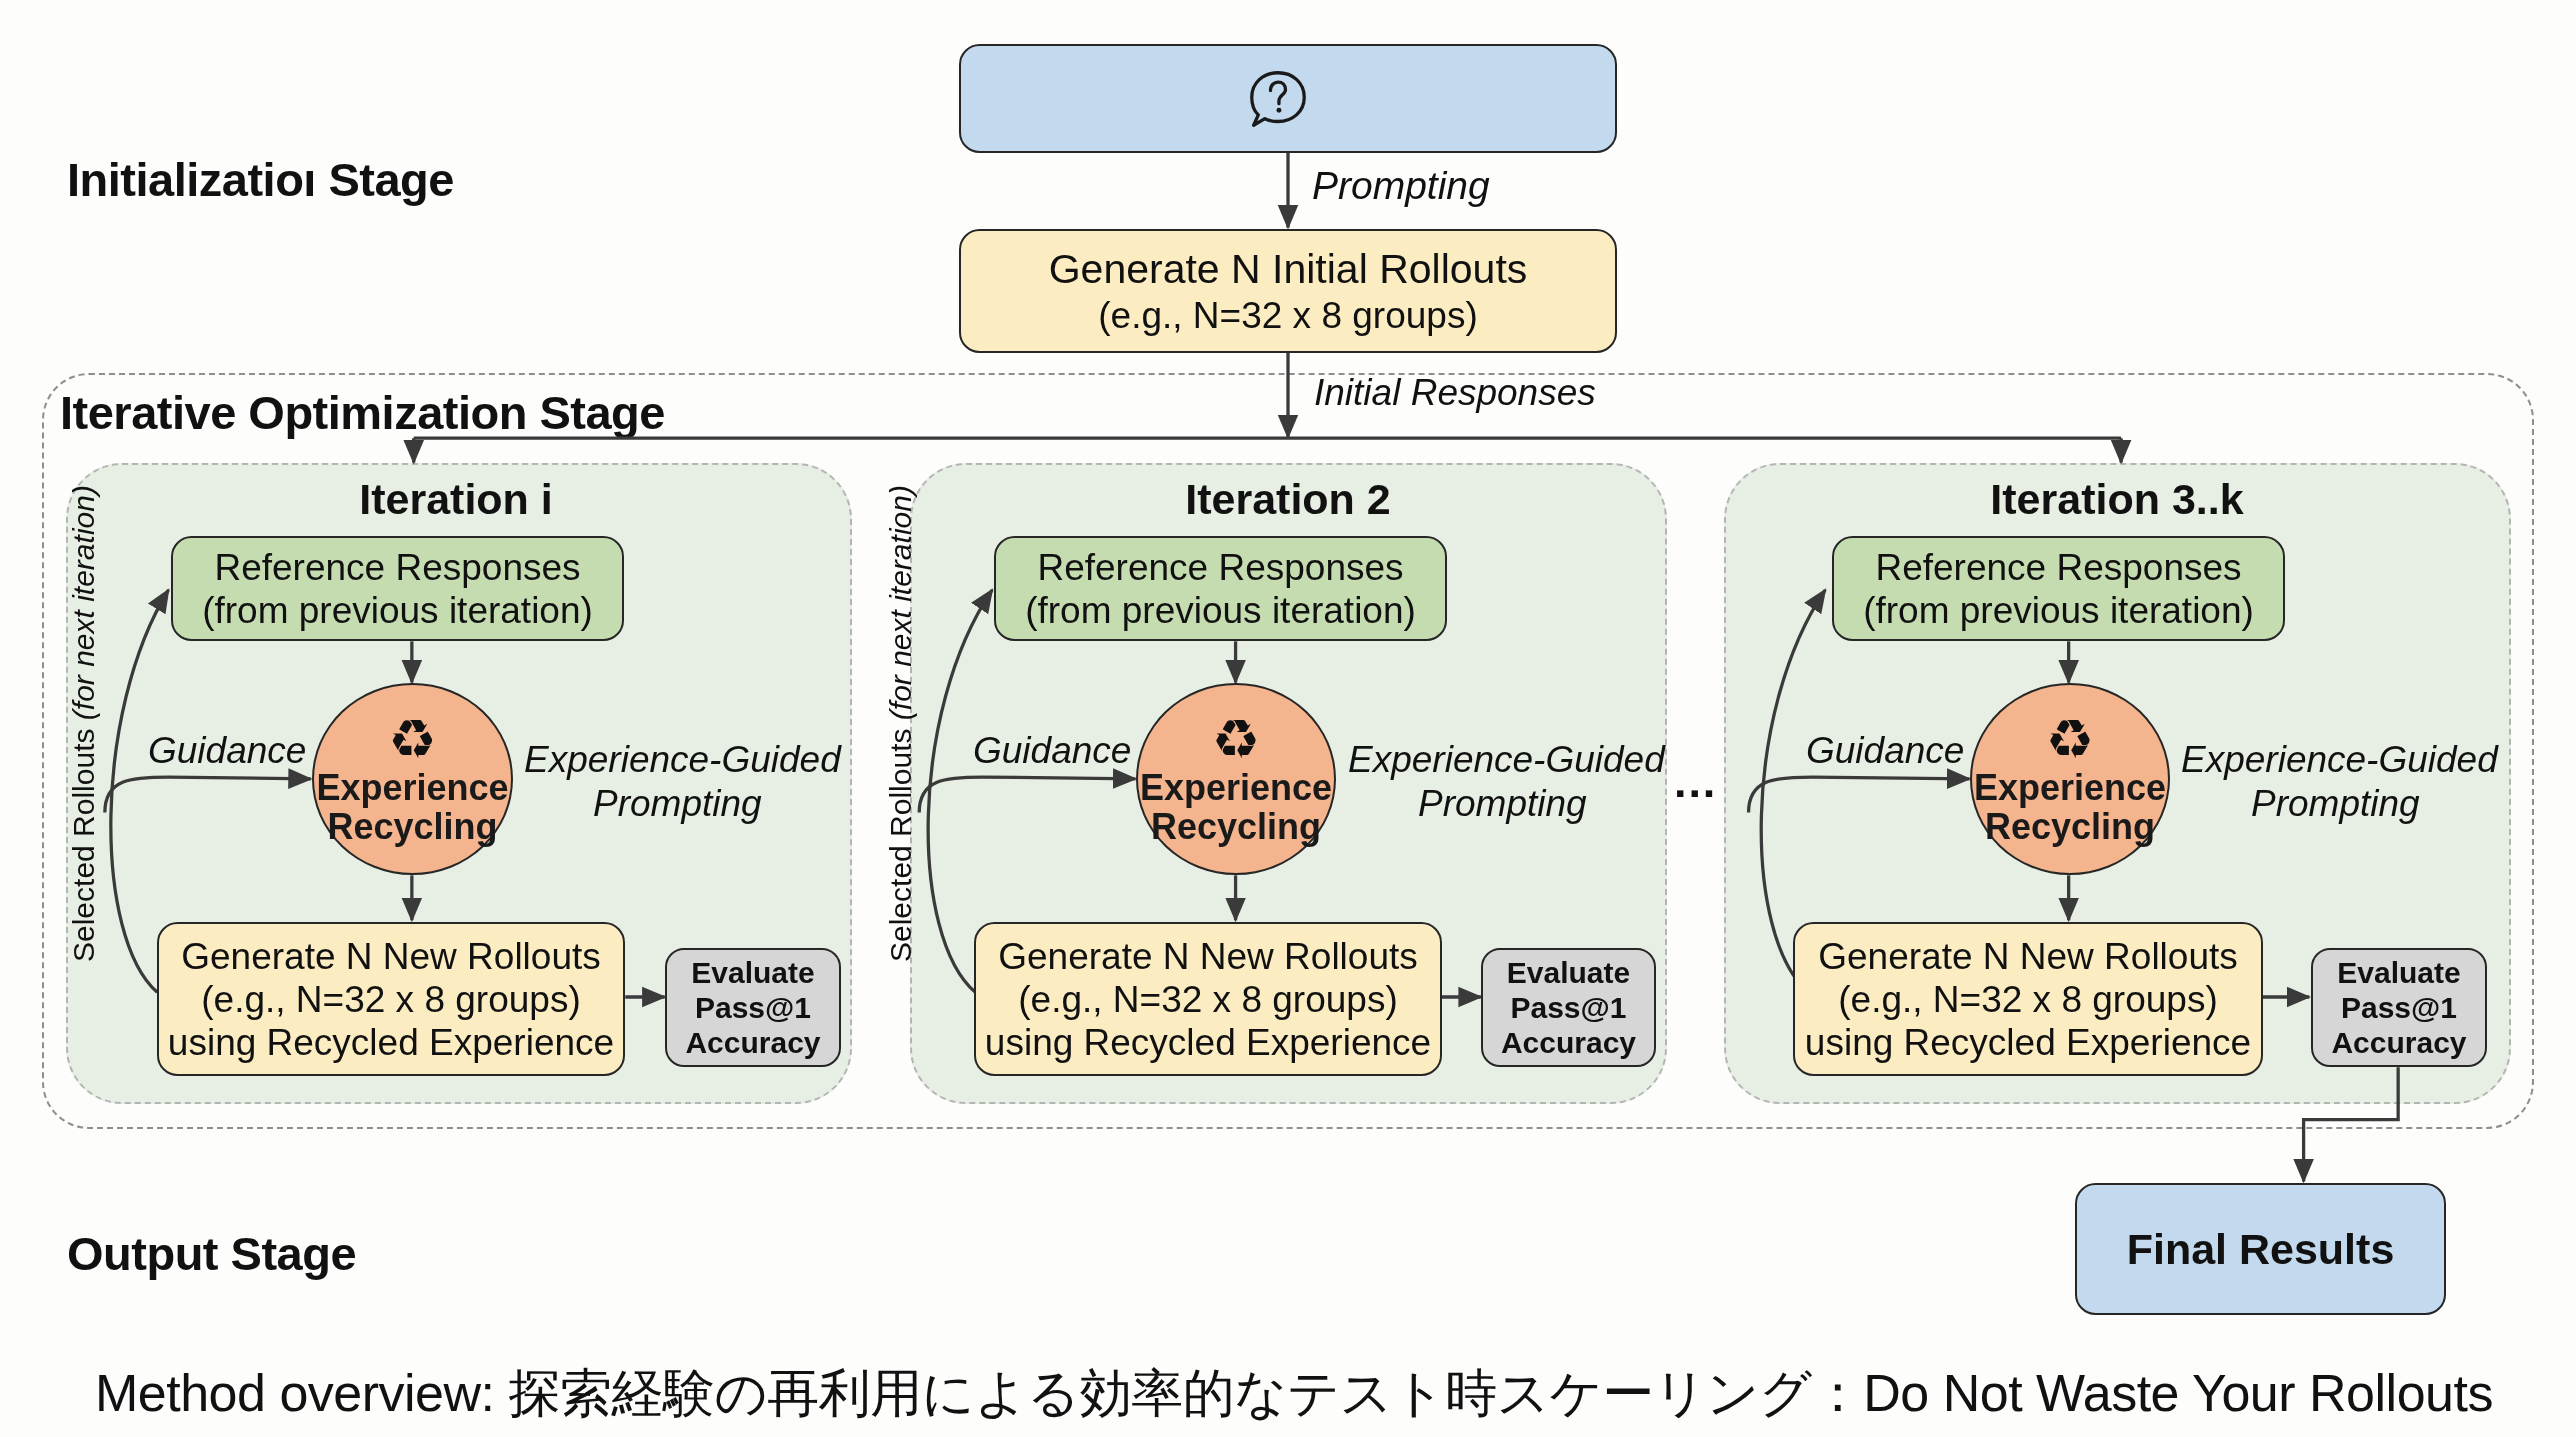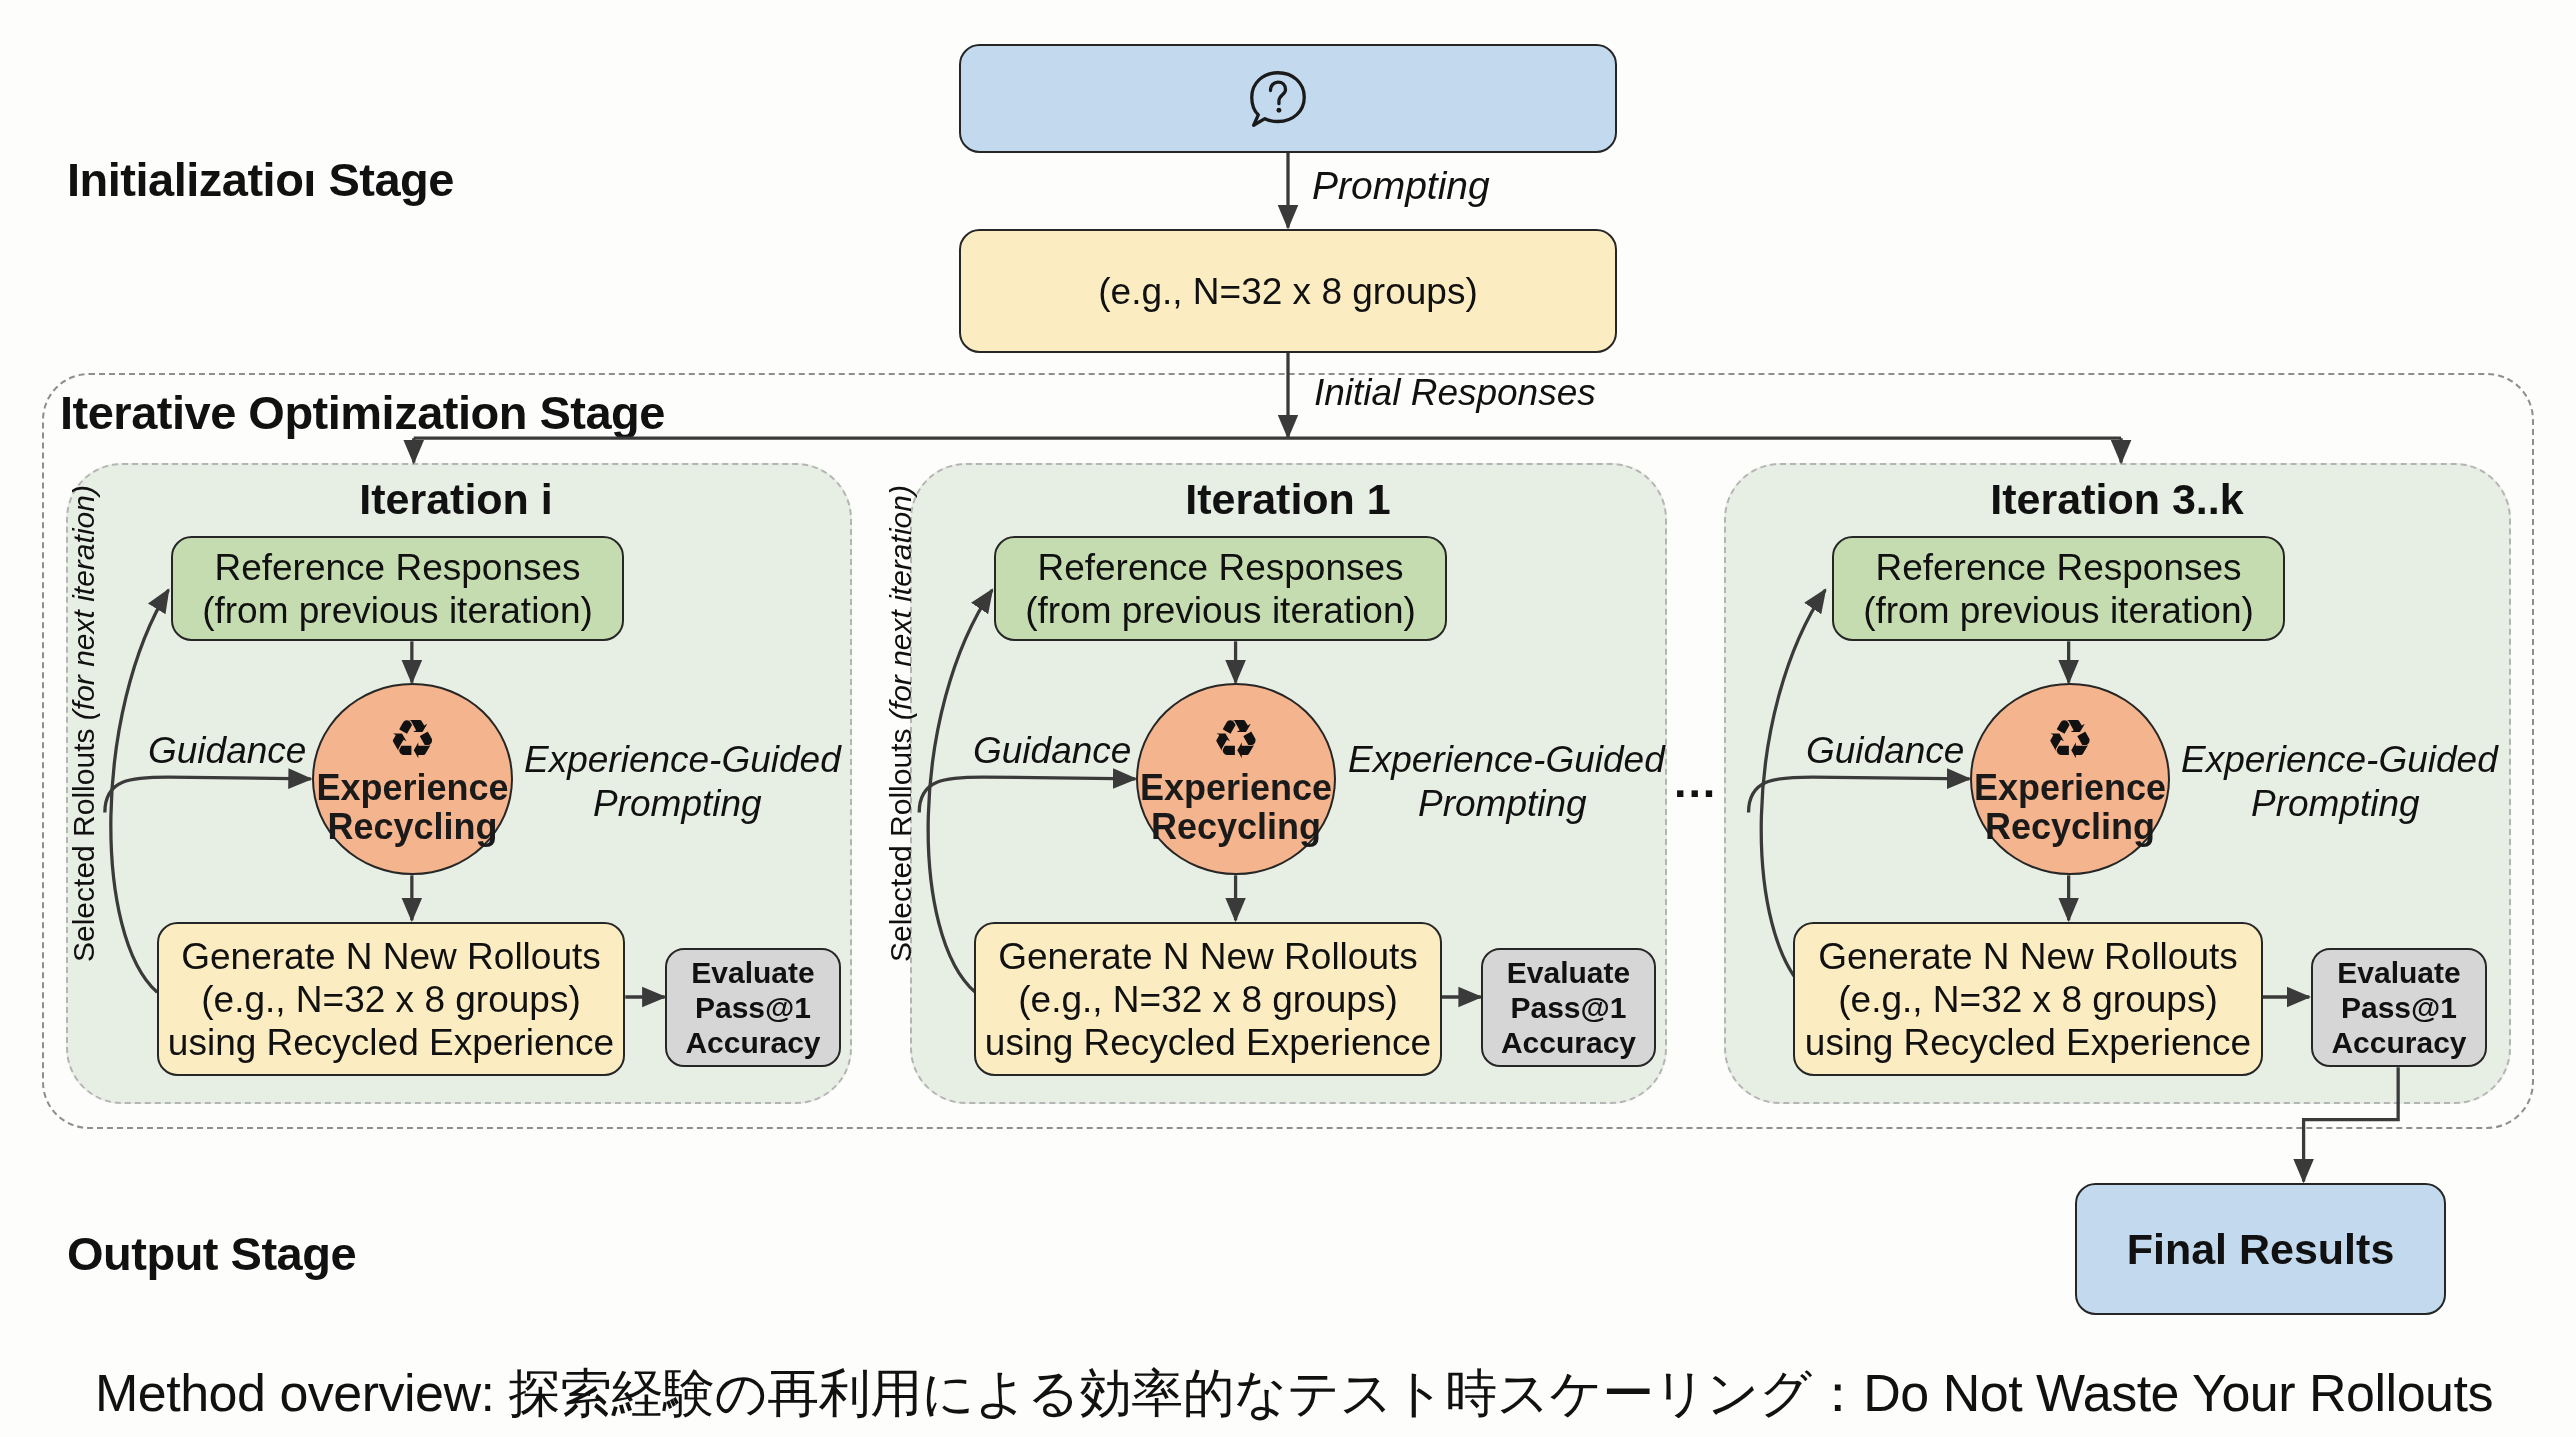--- a/index.html
+++ b/index.html
@@ -88,20 +88,21 @@
       <path d="M32 4 C48 4 60 15 60 30 C60 45 48 56 32 56 C27 56 22 55 18 53 L6 60 L11 49 C6 44 4 37 4 30 C4 15 16 4 32 4 Z" fill="none" stroke="#1a1a1a" stroke-width="3.5" stroke-linejoin="round"></path>
       <path d="M24 23 C24 17 28 14 32 14 C37 14 40 17 40 22 C40 27 33 28 33 34 L33 37" fill="none" stroke="#1a1a1a" stroke-width="3.5" stroke-linecap="round"></path>
       <circle cx="33" cy="44" r="2.6" fill="#1a1a1a"></circle>
     </svg>
   </span>
 </div>
 
 <div class="ital" style="left:1312px; top:164px; font-size:39px;">Prompting</div>
 
 <div class="box yellow" style="left:959px; top:229px; width:658px; height:124px;">
+  <div class="t44">Generate N Initial Rollouts</div>
   <div class="t40">(e.g., N=32 x 8 groups)</div>
 </div>
 
 <div class="ital" style="left:1314px; top:372px; font-size:37px;">Initial Responses</div>
 
 <div class="panel-title" style="left:456px; top:475px;">Iteration i</div>
 <div class="box green" style="left:171px; top:536px; width:453px; height:105px;">
   <div class="t40">Reference Responses</div>
   <div class="t40">(from previous iteration)</div>
 </div>
@@ -121,21 +122,21 @@
 <div class="box gray eval" style="left:665px; top:948px; width:176px; height:119px;">
   <div class="lbl">Evaluate</div>
   <div class="lbl">Pass@1</div>
   <div class="lbl">Accuracy</div>
 </div>
 <div class="vert" style="left:67px; top:962px;">
   <span>Selected Rollouts</span>
   <span class="i">(for next iteration)</span>
 </div>
 
-<div class="panel-title" style="left:1288px; top:475px;">Iteration 1</div>
+<div class="panel-title" style="left:1288px; top:475px;">Iteration 2</div>
 <div class="box green" style="left:994px; top:536px; width:453px; height:105px;">
   <div class="t40">Reference Responses</div>
   <div class="t40">(from previous iteration)</div>
 </div>
 <div class="circle" style="left:1136px; top:683px; width:200px; height:192px;">
   <span style="font-size:54px; line-height:54px; margin-bottom:1.9px;">♻</span>
   <div class="lbl">Experience</div>
   <div class="lbl">Recycling</div>
 </div>
 <div class="ital" style="left:973px; top:730px;">Guidance</div>

